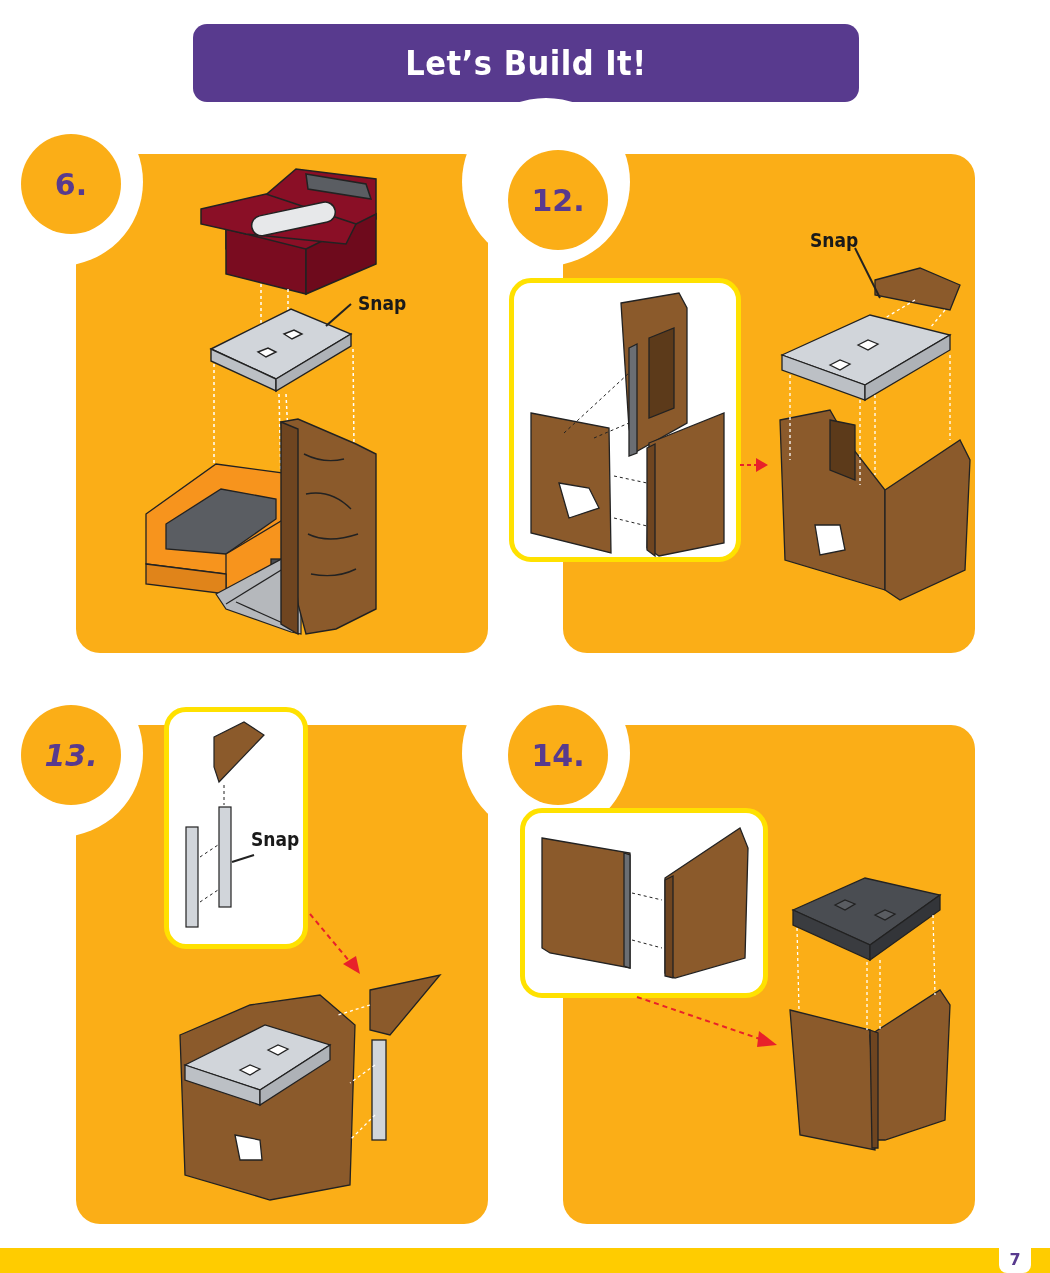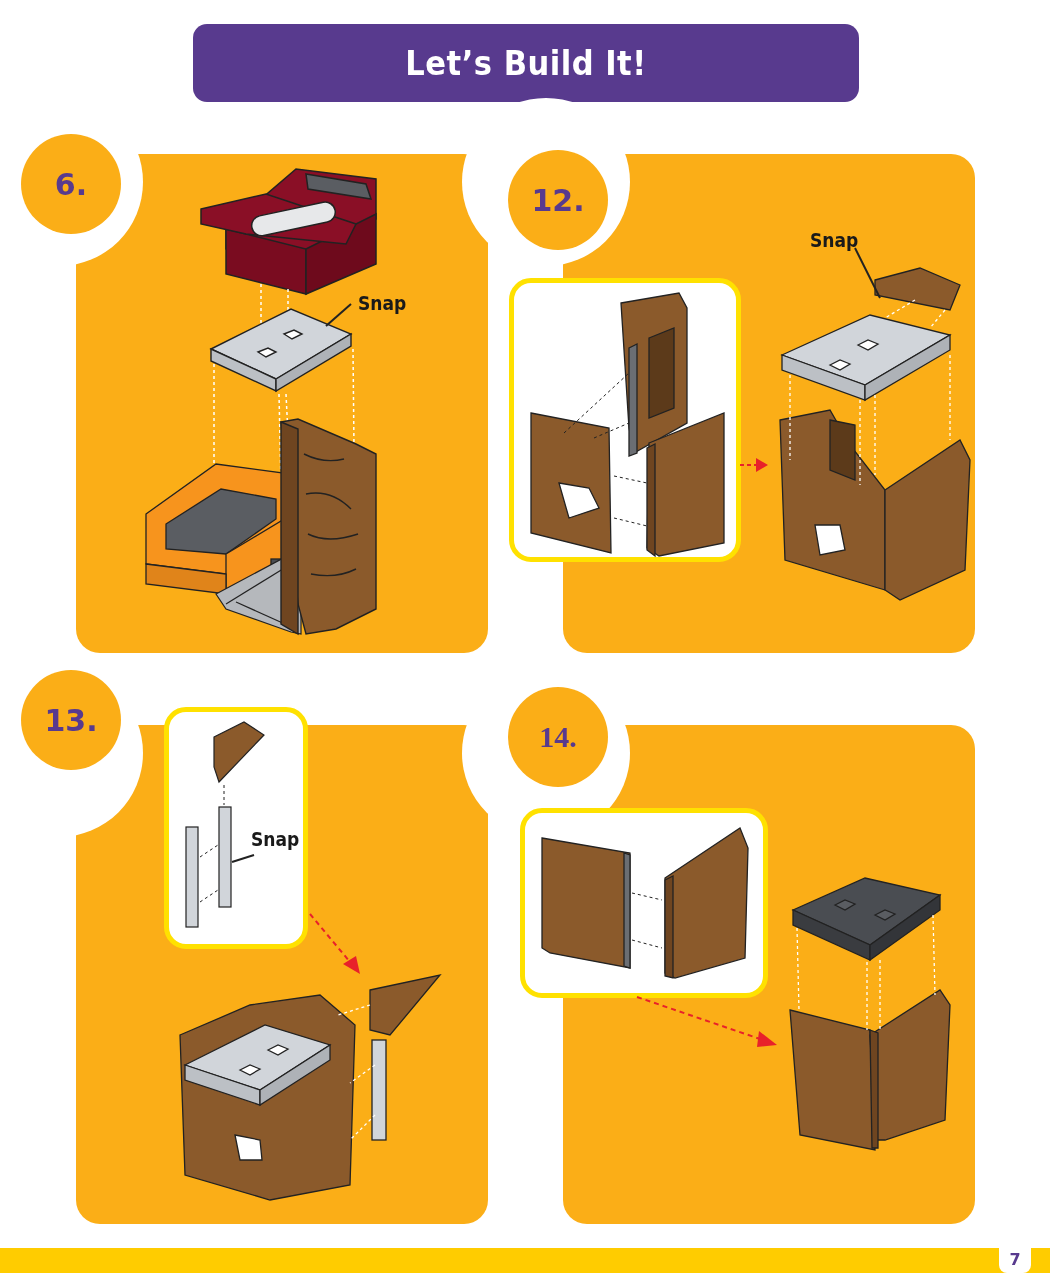--- a/index.html
+++ b/index.html
@@ -130,21 +130,21 @@
     <line x1="115" y1="135" x2="115" y2="215"></line>
     <line x1="190" y1="95" x2="190" y2="180"></line>
     <line x1="155" y1="40" x2="125" y2="58"></line>
     <line x1="185" y1="50" x2="170" y2="68"></line>
   </g>
 </svg>
 <div class="snap" style="left:810px;top:229px;">Snap</div>
 
 <div class="panel" style="left:76px;top:725px;"></div>
 <div class="notch" style="left:-25px;top:669px;"></div>
-<div class="num" style="left:21px;top:670px;">
+<div class="num" style="left:21px;top:705px;font-style:italic;">
   <span>13.</span>
 </div>
 <div class="inset" style="left:164px;top:707px;width:144px;height:242px;"></div>
 <svg style="left:164px;top:707px;" width="144" height="242" viewBox="0 0 144 242">
   <g stroke="#222" stroke-width="1.2">
     <polygon points="50,30 80,15 100,28 55,75 50,60" fill="#8b5a2b"></polygon>
     <rect x="55" y="100" width="12" height="100" fill="#d1d5da"></rect>
     <rect x="22" y="120" width="12" height="100" fill="#d1d5da"></rect>
   </g>
   <g stroke="#222" stroke-width="1" stroke-dasharray="3,3" fill="none">
@@ -173,21 +173,21 @@
   </g>
   <g stroke="#fff" stroke-width="1.3" stroke-dasharray="3,3" fill="none">
     <line x1="200" y1="40" x2="168" y2="50"></line>
     <line x1="205" y1="100" x2="180" y2="118"></line>
     <line x1="205" y1="150" x2="180" y2="175"></line>
   </g>
 </svg>
 
 <div class="panel" style="left:563px;top:725px;"></div>
 <div class="notch" style="left:462px;top:669px;"></div>
-<div class="num" style="left:508px;top:687px;font-family:Liberation Serif, serif;">
+<div class="num" style="left:508px;top:705px;">
   <span>14.</span>
 </div>
 <div class="inset" style="left:520px;top:808px;width:248px;height:190px;"></div>
 <svg style="left:520px;top:808px;" width="248" height="190" viewBox="0 0 248 190">
   <g stroke="#222" stroke-width="1.3">
     <polygon points="22,30 110,45 110,160 30,145 22,140" fill="#8b5a2b"></polygon>
     <polygon points="104,45 110,47 110,160 104,158" fill="#6b6e73"></polygon>
     <polygon points="145,70 220,20 228,40 225,150 155,170 145,165" fill="#8b5a2b"></polygon>
     <polygon points="145,72 153,68 153,170 145,168" fill="#6f4520"></polygon>
   </g>

